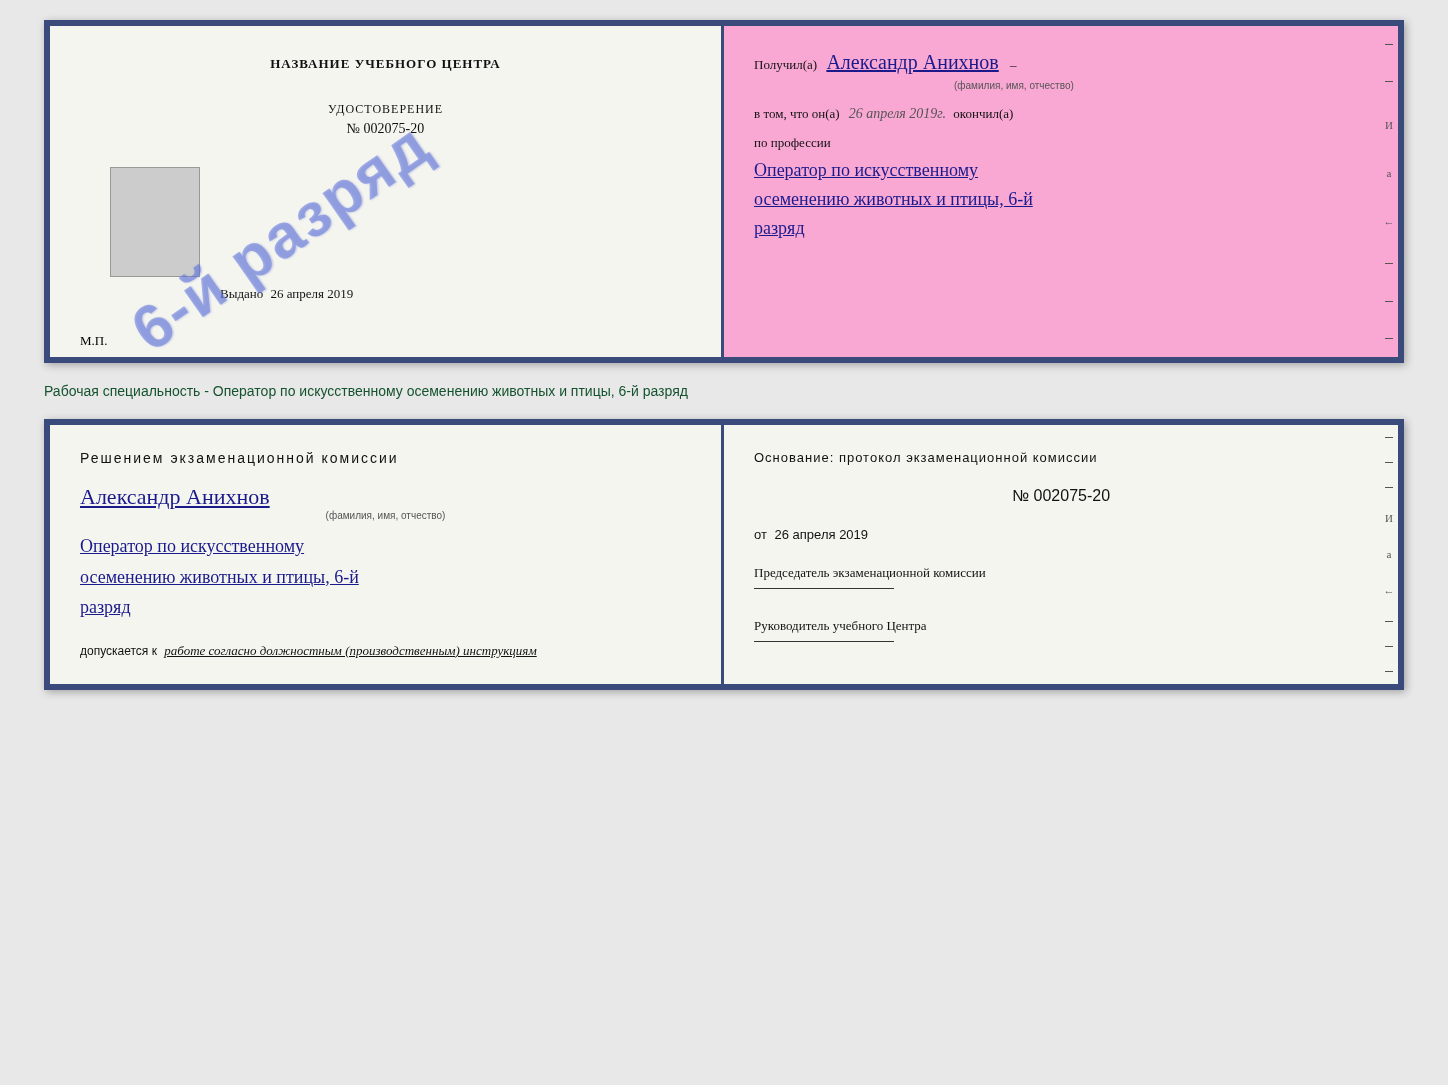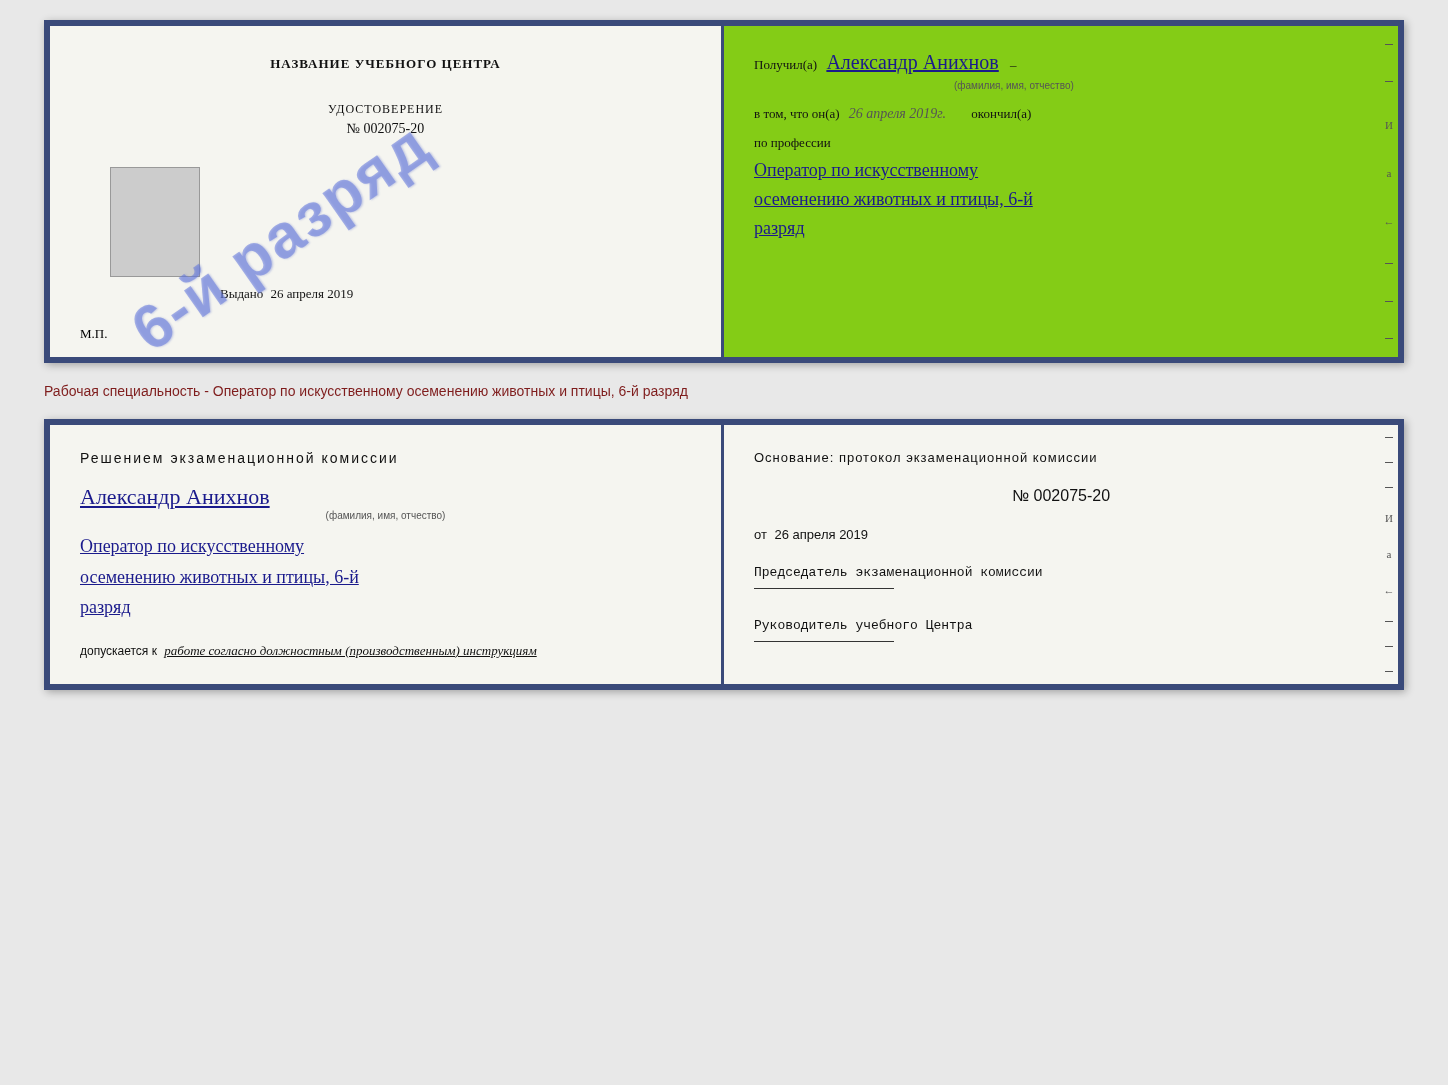--- a/index.html
+++ b/index.html
@@ -31,21 +31,21 @@
       position: relative;
       background: #f5f5f0;
       display: flex;
       flex-direction: column;
       gap: 20px;
     }
 
     .doc-right {
       width: 50%;
       padding: 20px 30px 20px 30px;
-      background: #84cc16;
+      background: #f9a8d4;
       position: relative;
       display: flex;
       flex-direction: column;
       gap: 12px;
     }
 
     .title-center {
       text-align: center;
       font-size: 13px;
       font-weight: bold;
@@ -86,21 +86,21 @@
       font-size: 13px;
       color: #111;
       position: absolute;
       bottom: 35px;
       left: 140px;
     }
 
     .mp-text {
       font-size: 13px;
       position: absolute;
-      bottom: 15px;
+      bottom: 8px;
       left: 30px;
       text-align: right;
     }
 
     
     .stamp-diagonal {
       position: absolute;
       top: 60px;
       left: 80px;
       width: 300px;
@@ -175,21 +175,21 @@
       color: #1a1a8c;
       text-decoration: underline;
       display: block;
       line-height: 1.6;
     }
 
     
     .working-specialty {
       width: 1360px;
       font-size: 14px;
-      color: #7f1d1d;
+      color: #14532d;
       font-family: Arial, sans-serif;
       padding: 4px 0;
     }
 
     
     .document-container2 {
       width: 1360px;
       background: #f0abfc;
       border: 6px solid #3a4a7a;
       display: flex;
@@ -290,21 +290,21 @@
       color: #111;
       font-family: Arial, sans-serif;
     }
 
     .sign-block {
       margin-top: 10px;
     }
 
     .sign-label {
       font-size: 13px;
-      font-family: Liberation Mono, monospace;
+      font-family: Liberation Serif, serif;
       color: #111;
       line-height: 1.4;
     }
 
     .sign-line {
       border-bottom: 1px solid #333;
       width: 140px;
       margin: 6px 0;
     }
 
@@ -359,21 +359,21 @@
 
     <div class="poluchil-line">
       <span>Получил(а)</span>
       <span class="handwritten" style="margin-left:6px;">Александр Анихнов</span>
       <span style="margin-left:8px;">–</span>
       <div class="small-label" style="margin-left: 200px;">(фамилия, имя, отчество)</div>
     </div>
 
     <div class="vtom-line">
       <span>в том, что он(а)</span>
-      <span class="handwritten-date" style="margin-left:6px; margin-right:22px;text-align:right;">26 апреля 2019г.</span>
+      <span class="handwritten-date" style="margin-left:6px; margin-right:4px;text-align:right;">26 апреля 2019г.</span>
       <span>окончил(а)</span>
     </div>
 
 
     <div class="profession-block">
       <div style="font-size:13px; margin-bottom:4px;">по профессии</div>
       <span class="handwritten-profession">Оператор по искусственному</span>
       <span class="handwritten-profession">осеменению животных и птицы, 6-й</span>
       <span class="handwritten-profession">разряд</span>
     </div>

